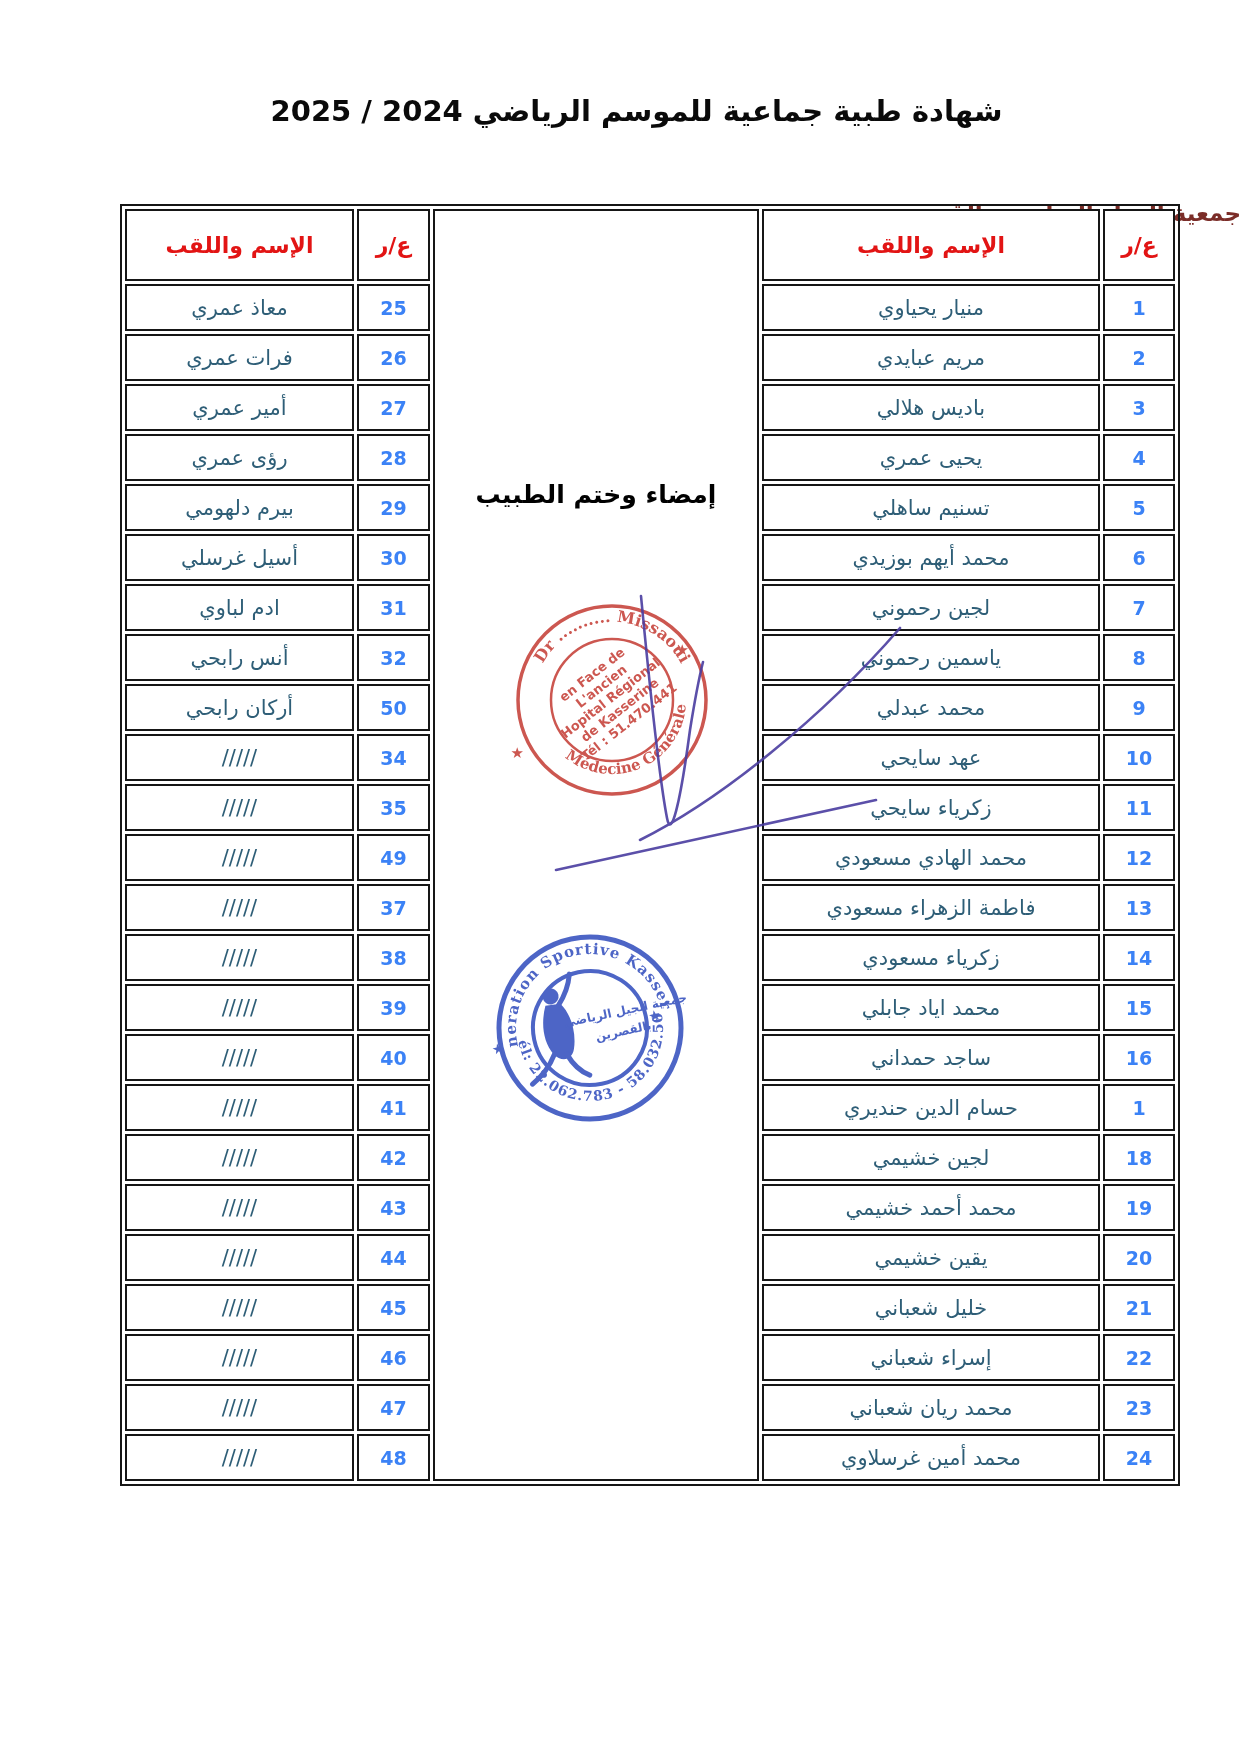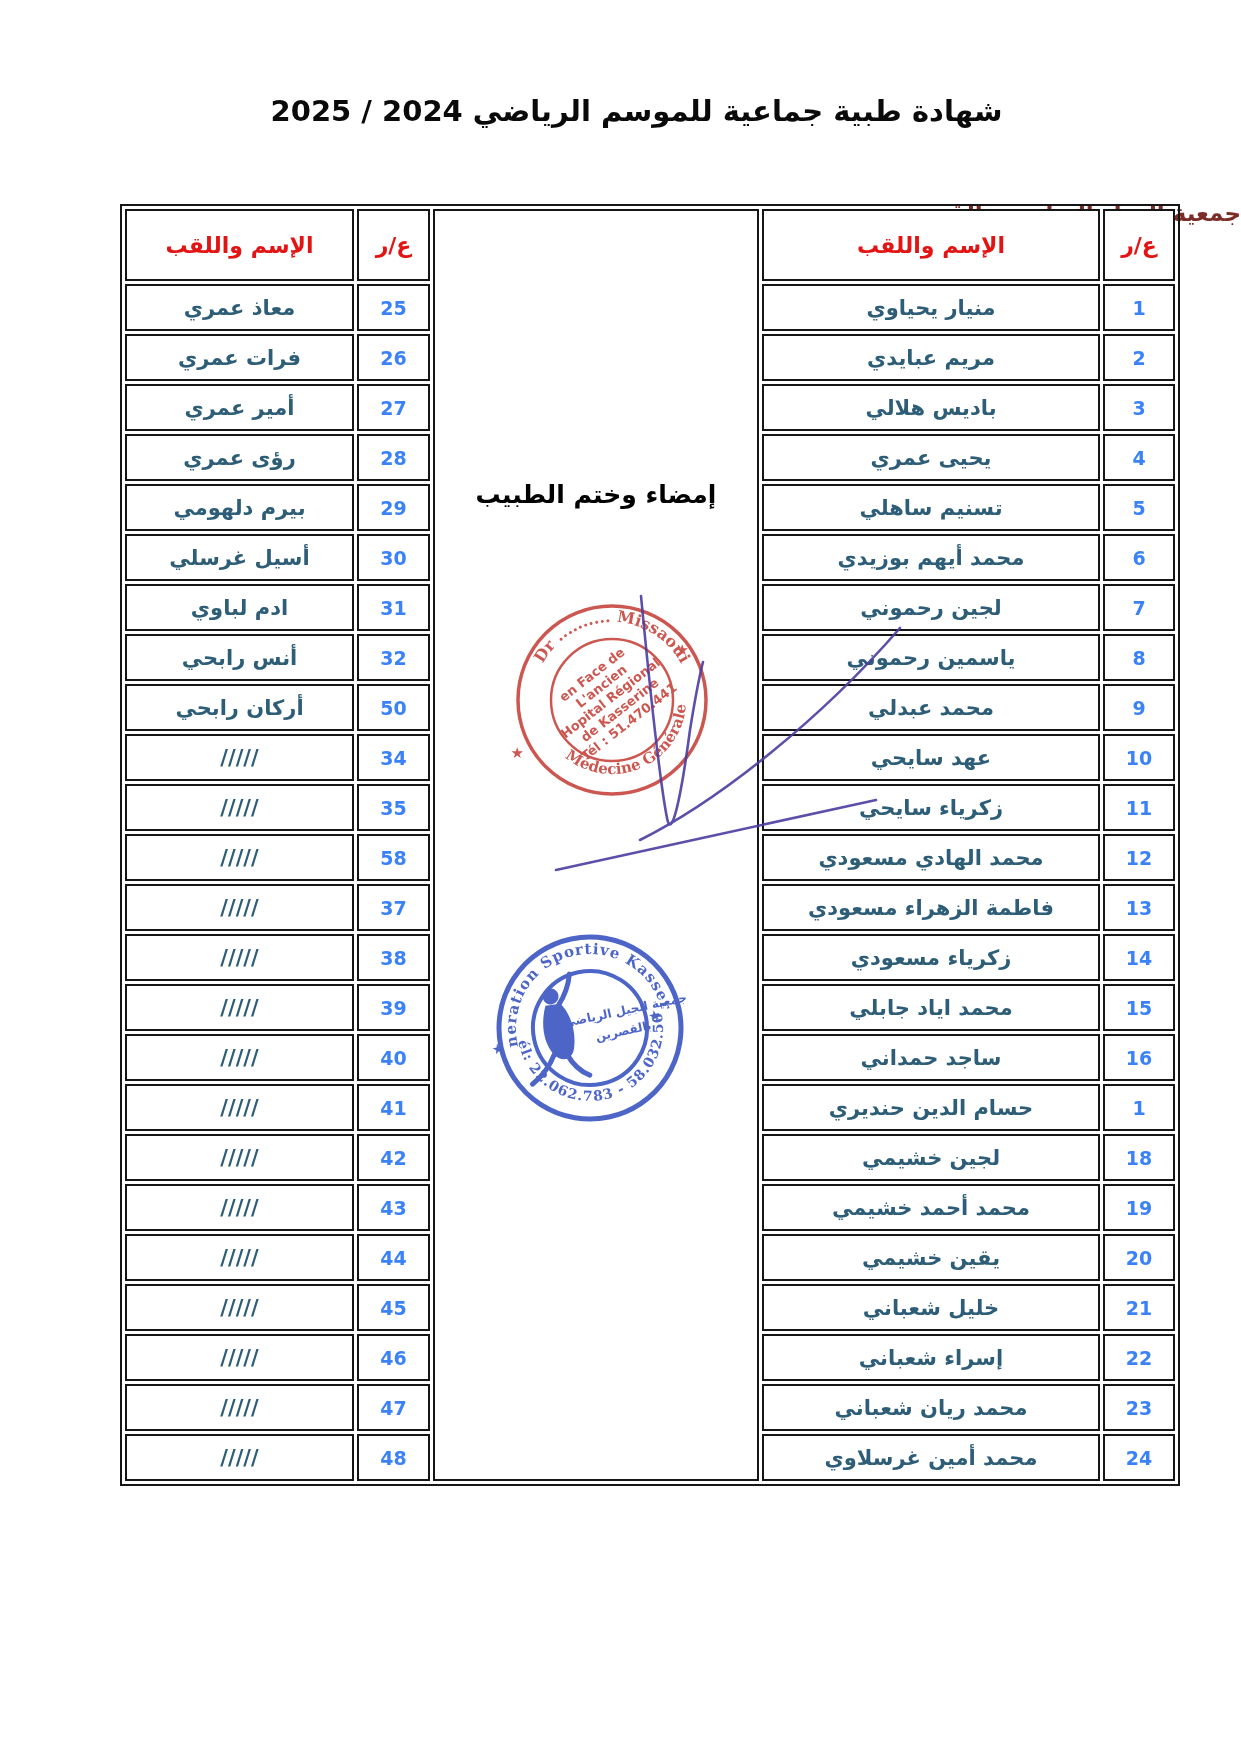--- a/index.html
+++ b/index.html
@@ -31,21 +31,21 @@
   table.roster td{
     border:2px solid #161616;
     overflow:hidden;white-space:nowrap;
     background:#ffffff;
   }
   td.hdr{
     color:#e21414;font-size:22px;font-weight:bold;
     text-align:center;vertical-align:middle;height:66px;margin-top:36px;
   }
   td.name{
-    color:#2e5e77;font-size:21px;font-weight:bold;
+    color:#2e5e77;font-size:21px;font-weight:normal;
     text-align:center;vertical-align:middle;height:41px;
   }
   td.num{
     color:#3b82f6;font-size:19px;font-weight:bold;
     text-align:center;vertical-align:middle;
   }
   td.mid{vertical-align:top;background:#ffffff;}
   .mid-label{
     margin-top:268px;width:100%;
     text-align:center;font-size:25px;font-weight:bold;color:#000;
@@ -146,21 +146,21 @@
         </tr>
         <tr>
           <td class="num">11</td>
           <td class="name">زكرياء سايحي</td>
           <td class="num">35</td>
           <td class="name">/////</td>
         </tr>
         <tr>
           <td class="num">12</td>
           <td class="name">محمد الهادي مسعودي</td>
-          <td class="num">58</td>
+          <td class="num">49</td>
           <td class="name">/////</td>
         </tr>
         <tr>
           <td class="num">13</td>
           <td class="name">فاطمة الزهراء مسعودي</td>
           <td class="num">37</td>
           <td class="name">/////</td>
         </tr>
         <tr>
           <td class="num">14</td>

